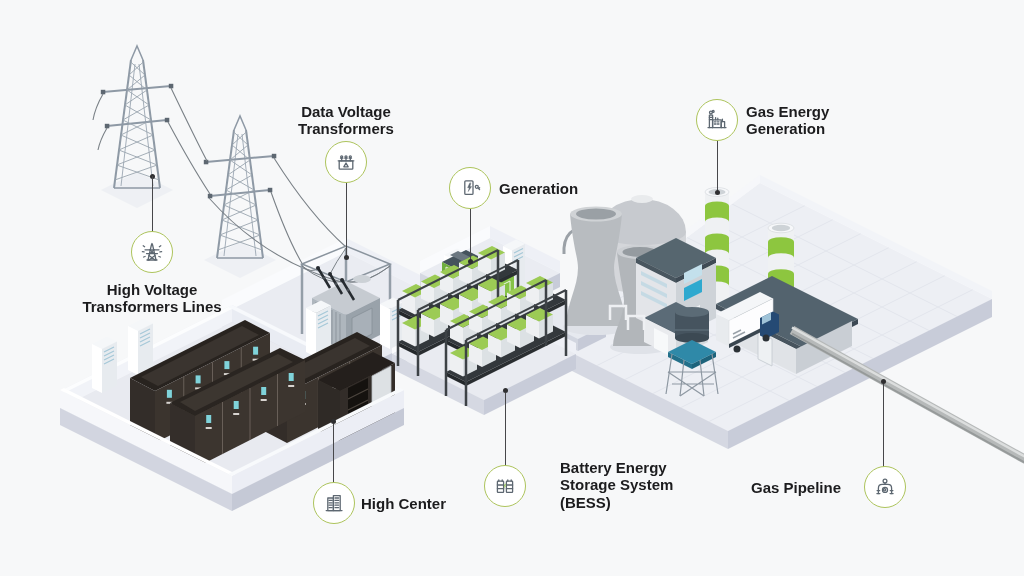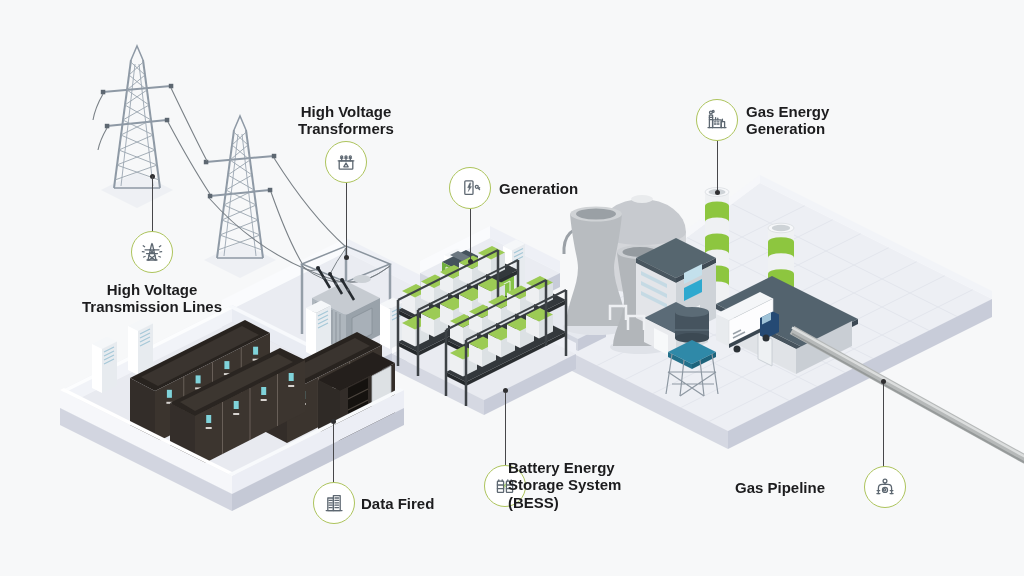--- a/index.html
+++ b/index.html
@@ -6,21 +6,21 @@
   .stage{position:relative;width:1024px;height:576px;background:#f7f8f9;overflow:hidden;
          font-family:"Liberation Sans",sans-serif;}
   .scene{position:absolute;left:0;top:0;}
   .callout{position:absolute;left:0;top:0;width:0;height:0;}
   .dot{position:absolute;width:5px;height:5px;border-radius:50%;background:#2f2f31;margin:-2px 0 0 -2px;}
   .leader{position:absolute;width:1px;background:#47474a;}
   .ring{position:absolute;width:42px;height:42px;border:1.6px solid #adc45c;border-radius:50%;
         background:#ffffff;display:flex;align-items:center;justify-content:center;box-sizing:border-box;}
   .ring svg{display:block;}
   .lbl{position:absolute;font-weight:bold;font-size:15px;line-height:1.16;color:#1c1c1e;}
-  .center{text-align:center;} .right{text-align:left;}
+  .center{text-align:center;} .right{text-align:center;}
 </style>
 </head>
 <body>
 
 <div class="stage">
 
 <svg class="scene" width="1024" height="576" viewBox="0 0 1024 576">
   <defs>
     <clipPath id="gasClip">
           <path d="M760,183 L992,299 L728,431 L548,341 Z"></path>
@@ -495,25 +495,25 @@
   <div class="dot" style="left:152px;top:176px"></div>
   <div class="leader" style="left:151.5px;top:176px;height:56px"></div>
   <div class="ring" style="left:131px;top:231px">
     <svg width="26" height="26" viewBox="0 0 26 26" fill="none" stroke="#5d6771" stroke-width="1.3" stroke-linecap="round" stroke-linejoin="round">
       <path d="M9 21 L12.4 6 M17 21 L13.6 6 M12.4 6 L13 4.5 L13.6 6"></path>
       <path d="M6 10.8 H20 M7.5 14.6 H18.5 M8 21 H18"></path>
       <path d="M10.9 10.8 L15.1 14.6 M15.1 10.8 L10.9 14.6 M10 16.5 L16 21 M16 16.5 L10 21"></path>
       <path d="M4.2 6.8 l1.4 .9 M21.8 6.8 l-1.4 .9 M3.4 12.6 l1.7 .2 M22.6 12.6 l-1.7 .2 M4.6 18 l1.5 -.5 M21.4 18 l-1.5 -.5"></path>
     </svg>
   </div>
-  <div class="lbl center" style="left:62px;top:281px;width:180px">High Voltage Transmission Lines</div>
+  <div class="lbl center" style="left:62px;top:281px;width:180px">High Voltage Transformers Lines</div>
 </div>
 
 <div class="callout">
-  <div class="lbl center" style="left:261px;top:103px;width:170px">High Voltage Transformers</div>
+  <div class="lbl center" style="left:261px;top:103px;width:170px">Data Voltage Transformers</div>
   <div class="ring" style="left:325px;top:141px">
     <svg width="26" height="26" viewBox="0 0 26 26" fill="none" stroke="#5d6771" stroke-width="1.3" stroke-linecap="round" stroke-linejoin="round">
       <rect x="6.2" y="11.8" width="13.6" height="8.4" rx="0.8"></rect>
       <path d="M5.2 11.8 H20.8"></path>
       <path d="M8.7 11.8 V9.2 M13 11.8 V9.2 M17.3 11.8 V9.2"></path>
       <path d="M7.5 9.2 H9.9 M11.8 9.2 H14.2 M16.1 9.2 H18.5"></path>
       <circle cx="8.7" cy="7.8" r="1"></circle>
           <circle cx="13" cy="7.8" r="1"></circle>
           <circle cx="17.3" cy="7.8" r="1"></circle>
       <path d="M13 14 L10.8 17.8 H15.2 Z"></path>
@@ -561,36 +561,36 @@
   <div class="leader" style="left:332.5px;top:424px;height:59px"></div>
   <div class="ring" style="left:313px;top:482px">
     <svg width="26" height="26" viewBox="0 0 26 26" fill="none" stroke="#5d6771" stroke-width="1.3" stroke-linecap="round" stroke-linejoin="round">
       <rect x="6.8" y="8" width="5.6" height="12.6"></rect>
       <rect x="12.4" y="5.6" width="6.8" height="15"></rect>
       <path d="M8 10.4 H11.2 M8 12.8 H11.2 M8 15.2 H11.2 M8 17.6 H11.2"></path>
       <path d="M14 8 H17.6 M14 10.4 H17.6 M14 12.8 H17.6 M14 15.2 H17.6 M14 17.6 H17.6"></path>
       <path d="M5.2 20.6 H21"></path>
     </svg>
   </div>
-  <div class="lbl" style="left:361px;top:495px;width:130px">Data Fired</div>
+  <div class="lbl" style="left:361px;top:495px;width:130px">High Center</div>
 </div>
 
 <div class="callout">
   <div class="dot" style="left:505px;top:390px"></div>
   <div class="leader" style="left:504.5px;top:393px;height:73px"></div>
   <div class="ring" style="left:484px;top:465px">
     <svg width="26" height="26" viewBox="0 0 26 26" fill="none" stroke="#5d6771" stroke-width="1.3" stroke-linecap="round" stroke-linejoin="round">
       <rect x="5.4" y="8.2" width="6.2" height="11.2" rx="0.6"></rect>
       <rect x="14.4" y="8.2" width="6.2" height="11.2" rx="0.6"></rect>
       <path d="M6.8 8.2 V6.9 M10.2 8.2 V6.9 M15.8 8.2 V6.9 M19.2 8.2 V6.9"></path>
       <path d="M5.4 12 H11.6 M5.4 15.6 H11.6 M14.4 12 H20.6 M14.4 15.6 H20.6"></path>
       <path d="M13 10.8 l-1.1 2.5 h0.9 l-0.7 2.3 1.9 -2.8 h-0.9 l0.8 -2 z" fill="#8dc63f" stroke="none"></path>
     </svg>
   </div>
-  <div class="lbl" style="left:508px;top:459px;width:125px">Battery Energy Storage System (BESS)</div>
+  <div class="lbl" style="left:560px;top:459px;width:125px">Battery Energy Storage System (BESS)</div>
 </div>
 
 <div class="callout">
   <div class="dot" style="left:883px;top:381px"></div>
   <div class="leader" style="left:882.5px;top:384px;height:83px"></div>
   <div class="ring" style="left:864px;top:466px">
     <svg width="26" height="26" viewBox="0 0 26 26" fill="none" stroke="#5d6771" stroke-width="1.3" stroke-linecap="round" stroke-linejoin="round">
       <path d="M6.4 19.6 V14.2 Q6.4 10.4 10.2 10.4 H15.8 Q19.6 10.4 19.6 14.2 V19.6"></path>
       <path d="M4.9 19.6 H7.9 M18.1 19.6 H21.1 M5.1 16.6 H7.7 M18.3 16.6 H20.9"></path>
       <circle cx="13" cy="7" r="1.9"></circle>

